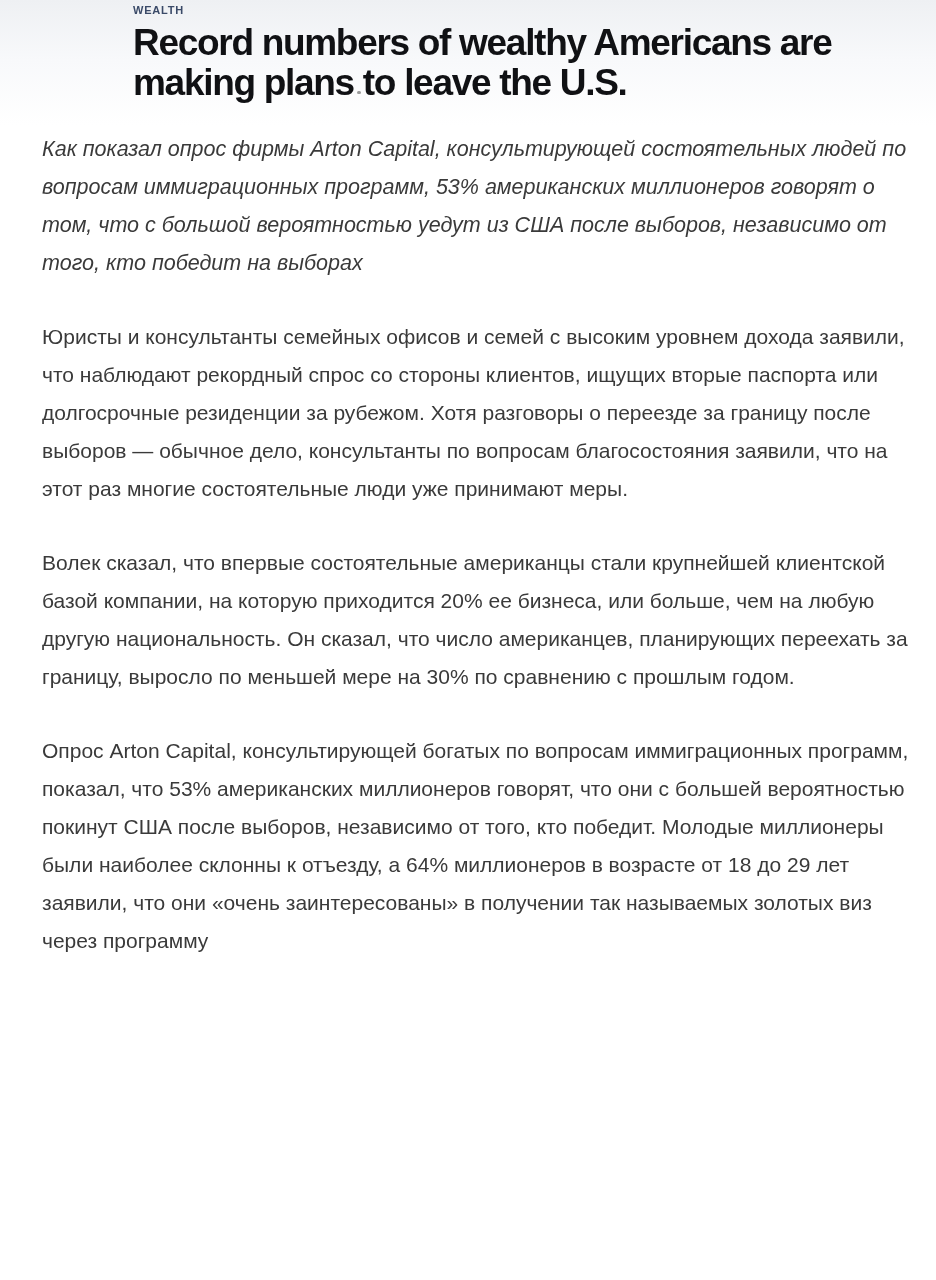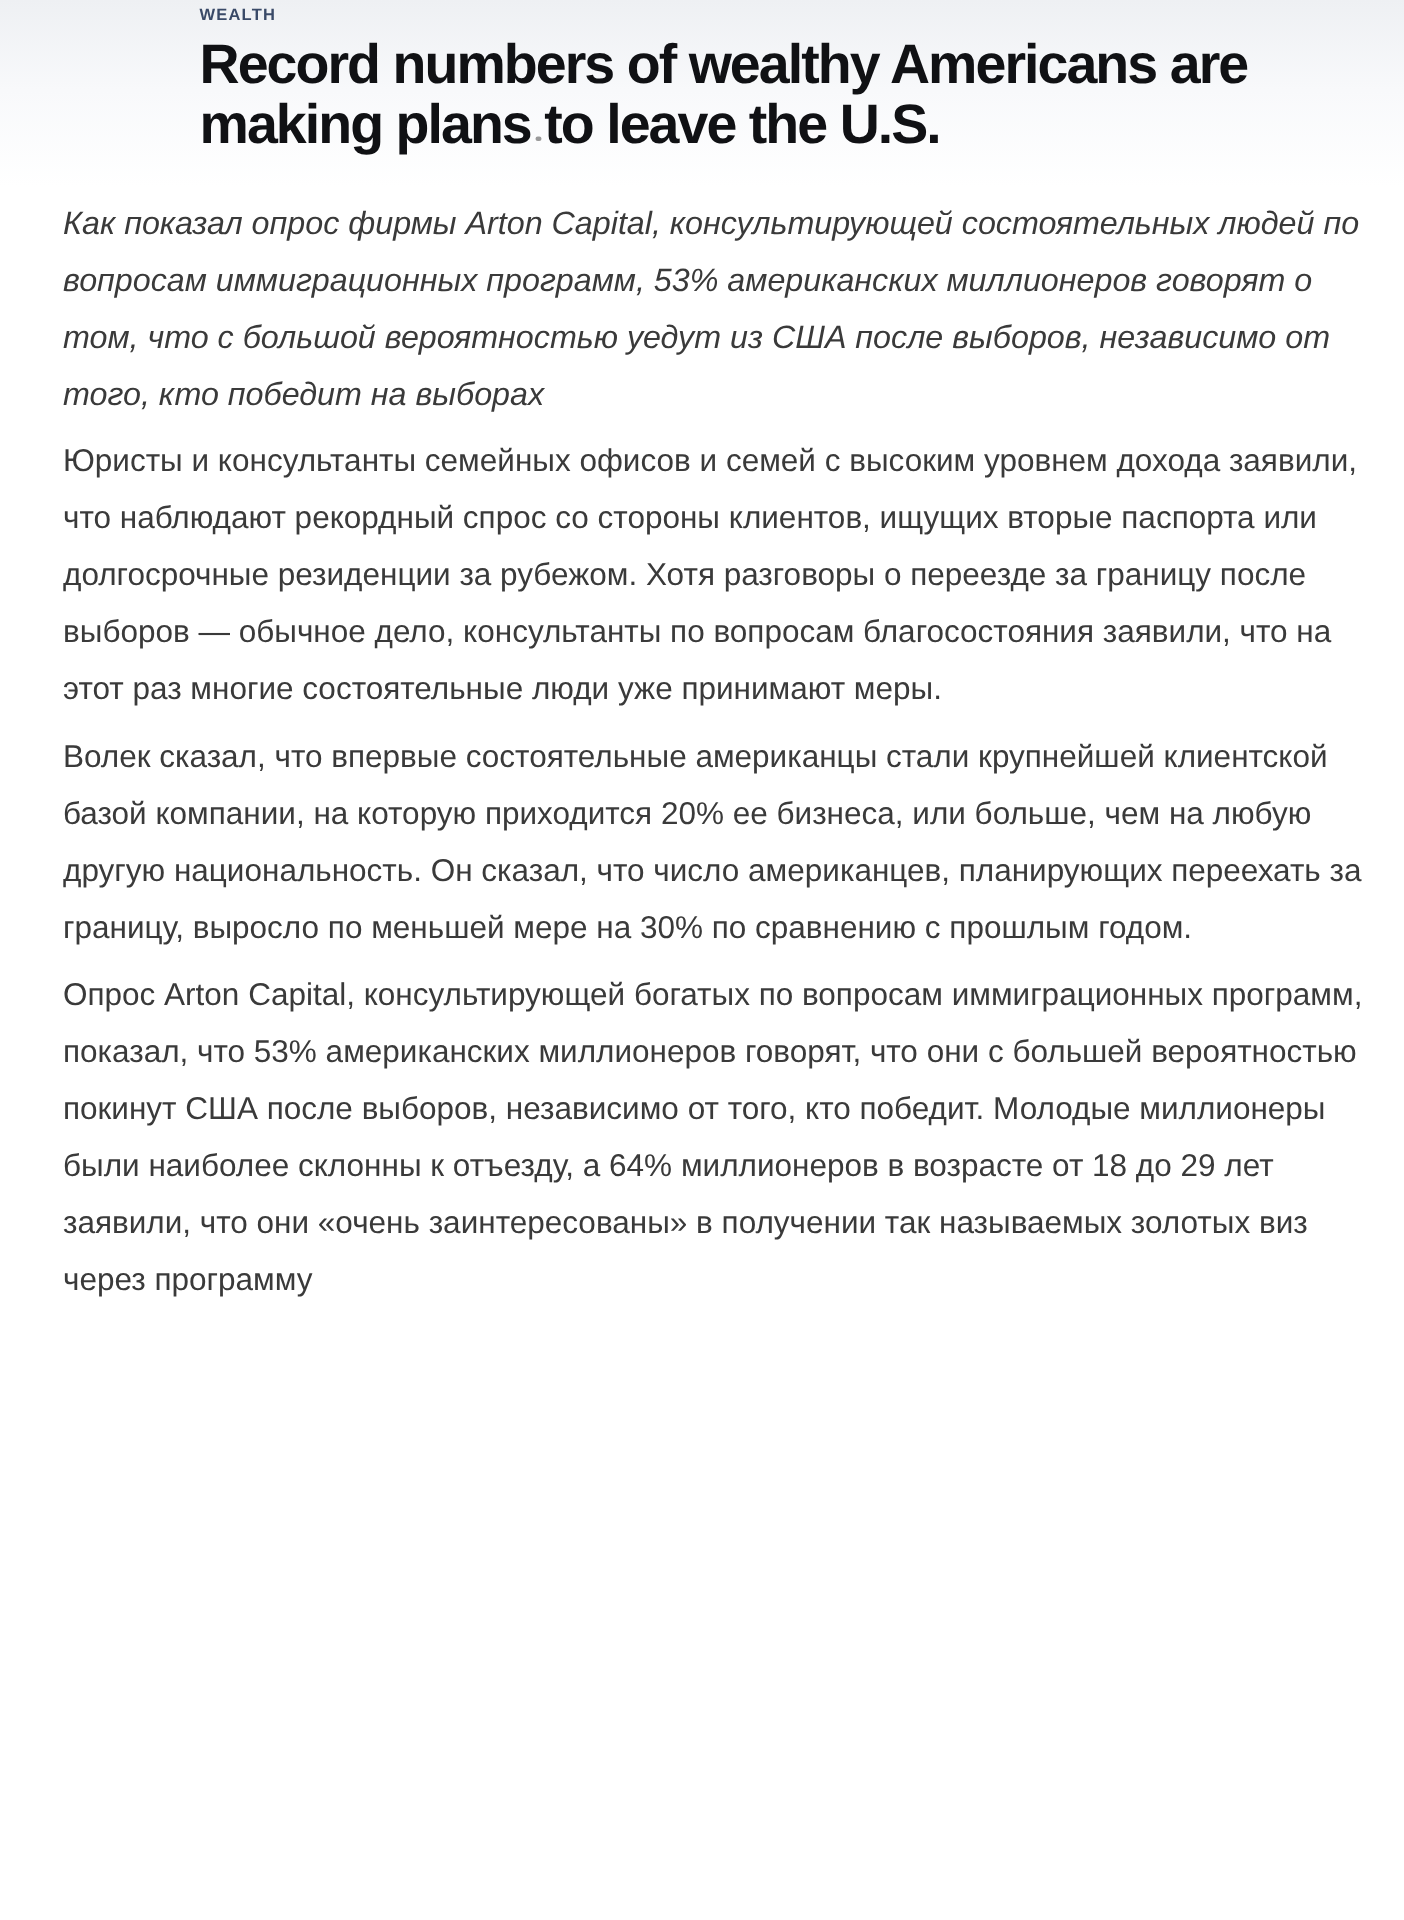--- a/index.html
+++ b/index.html
@@ -53,21 +53,21 @@
   }
   .lead {
     margin-top: 27px;
     font-style: italic;
     font-size: 21.5px;
     line-height: 38px;
     color: #3a3a3a;
     max-width: 868px;
   }
   .para {
-    margin-top: 7px;
+    margin-top: 36px;
     font-size: 21px;
     line-height: 38px;
     color: #3a3a3a;
     max-width: 868px;
   }
 </style>
 </head>
 <body>
 
 <div class="page">

